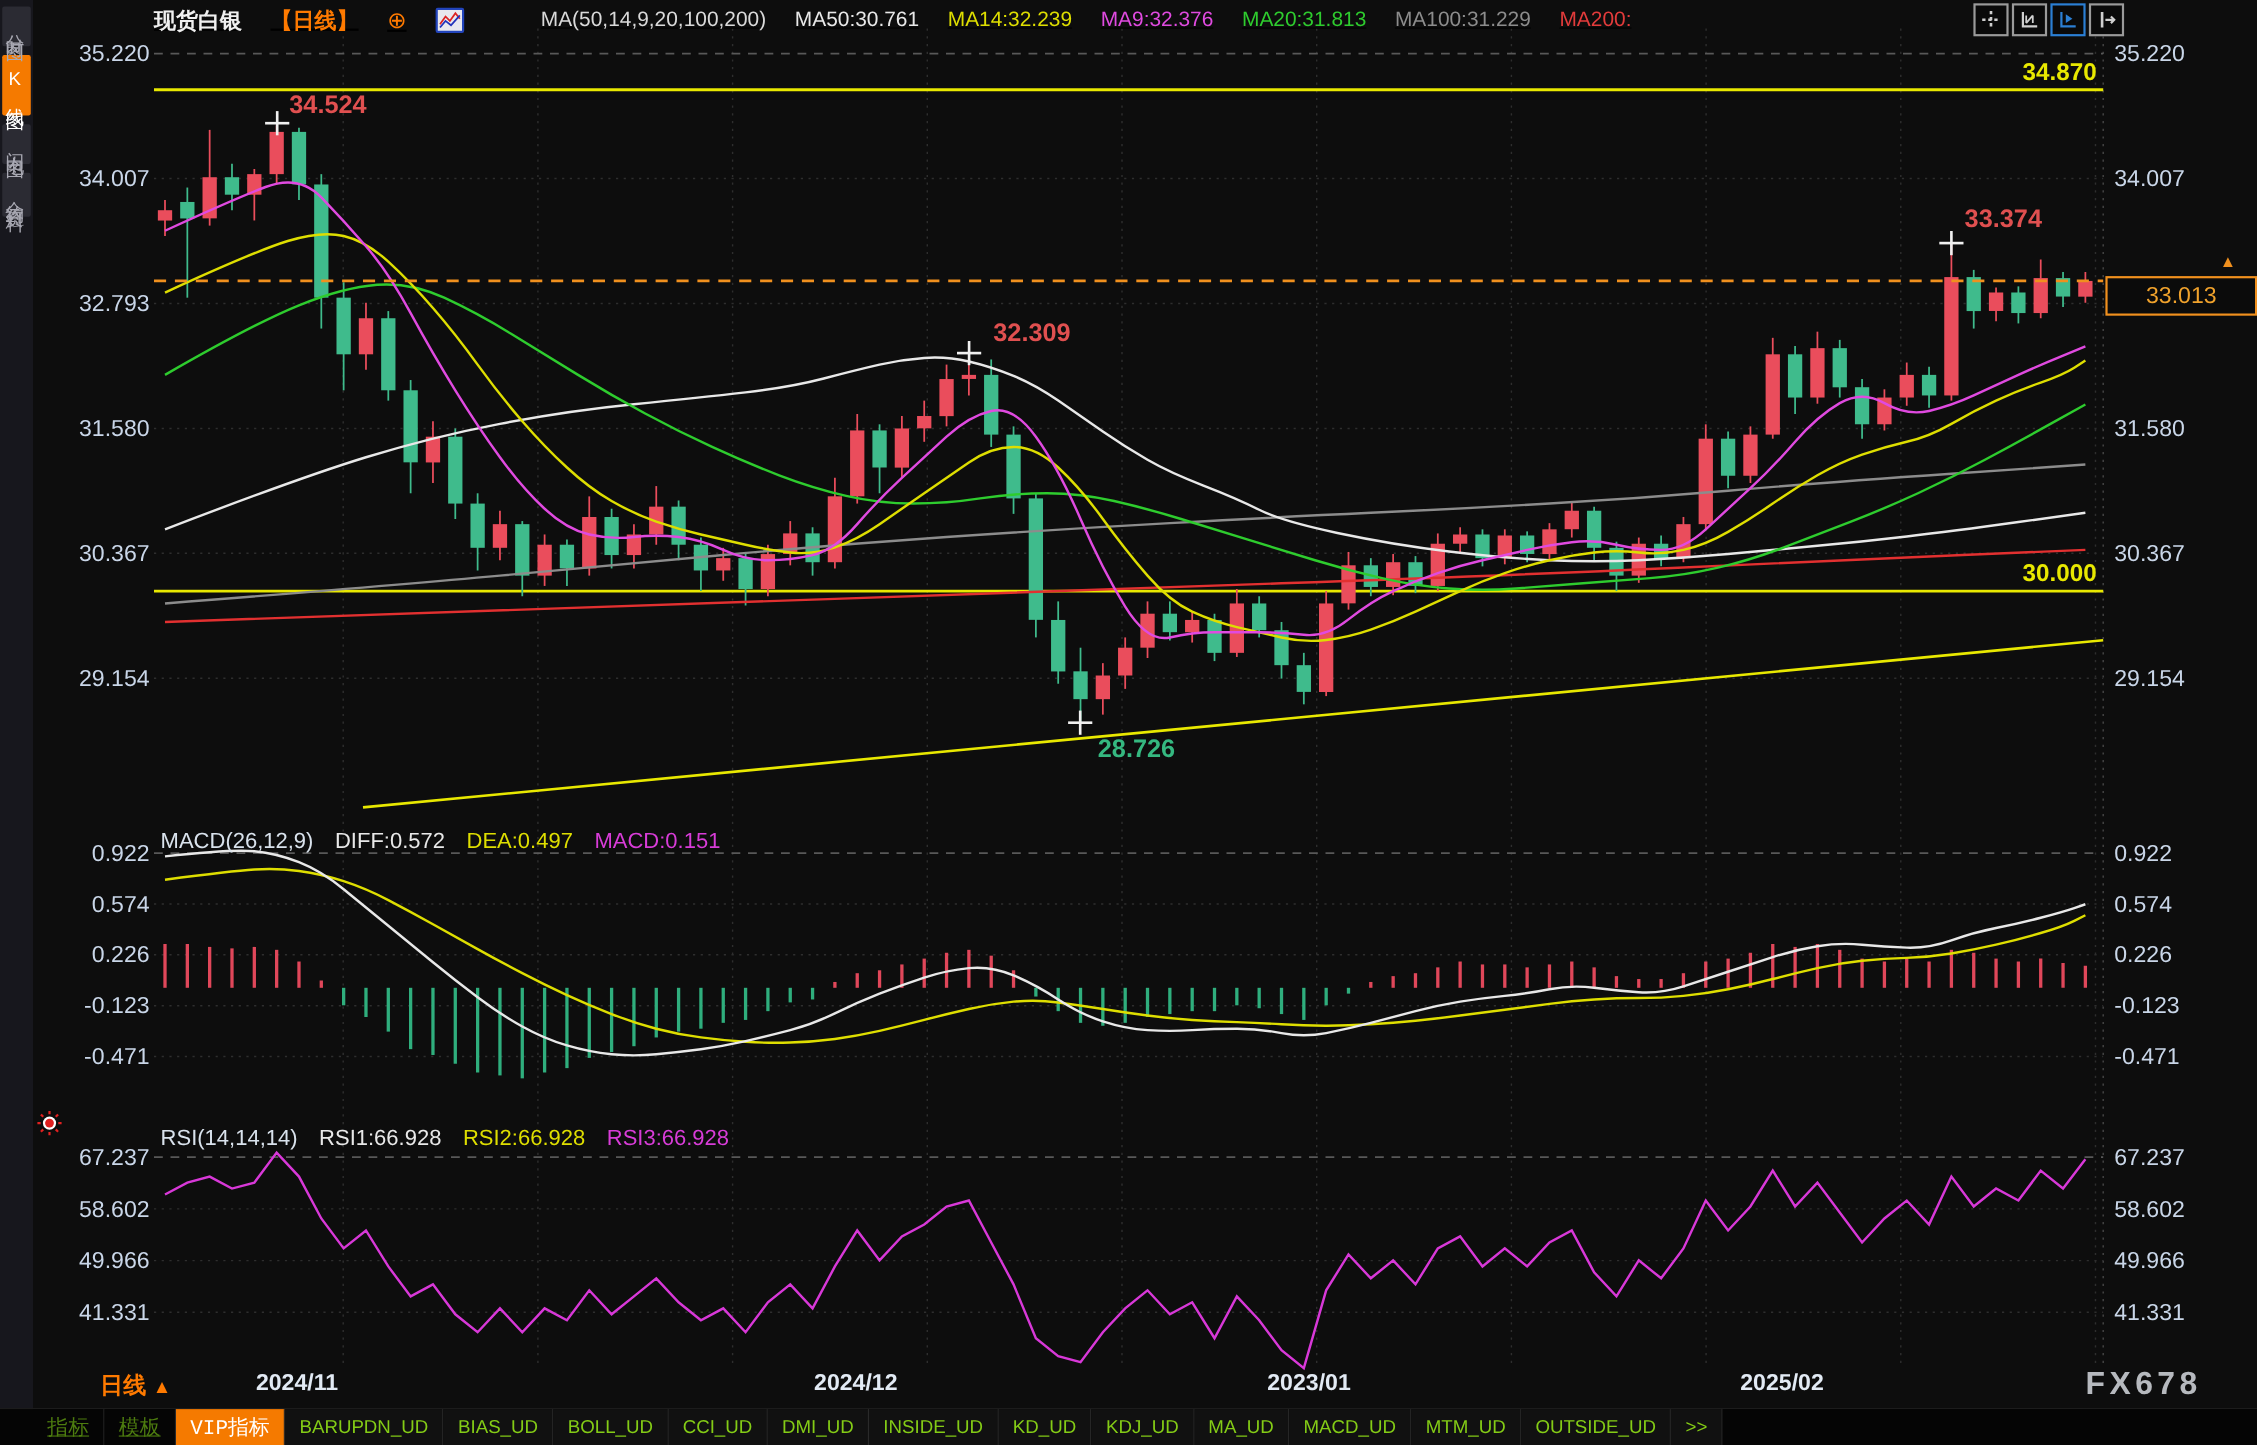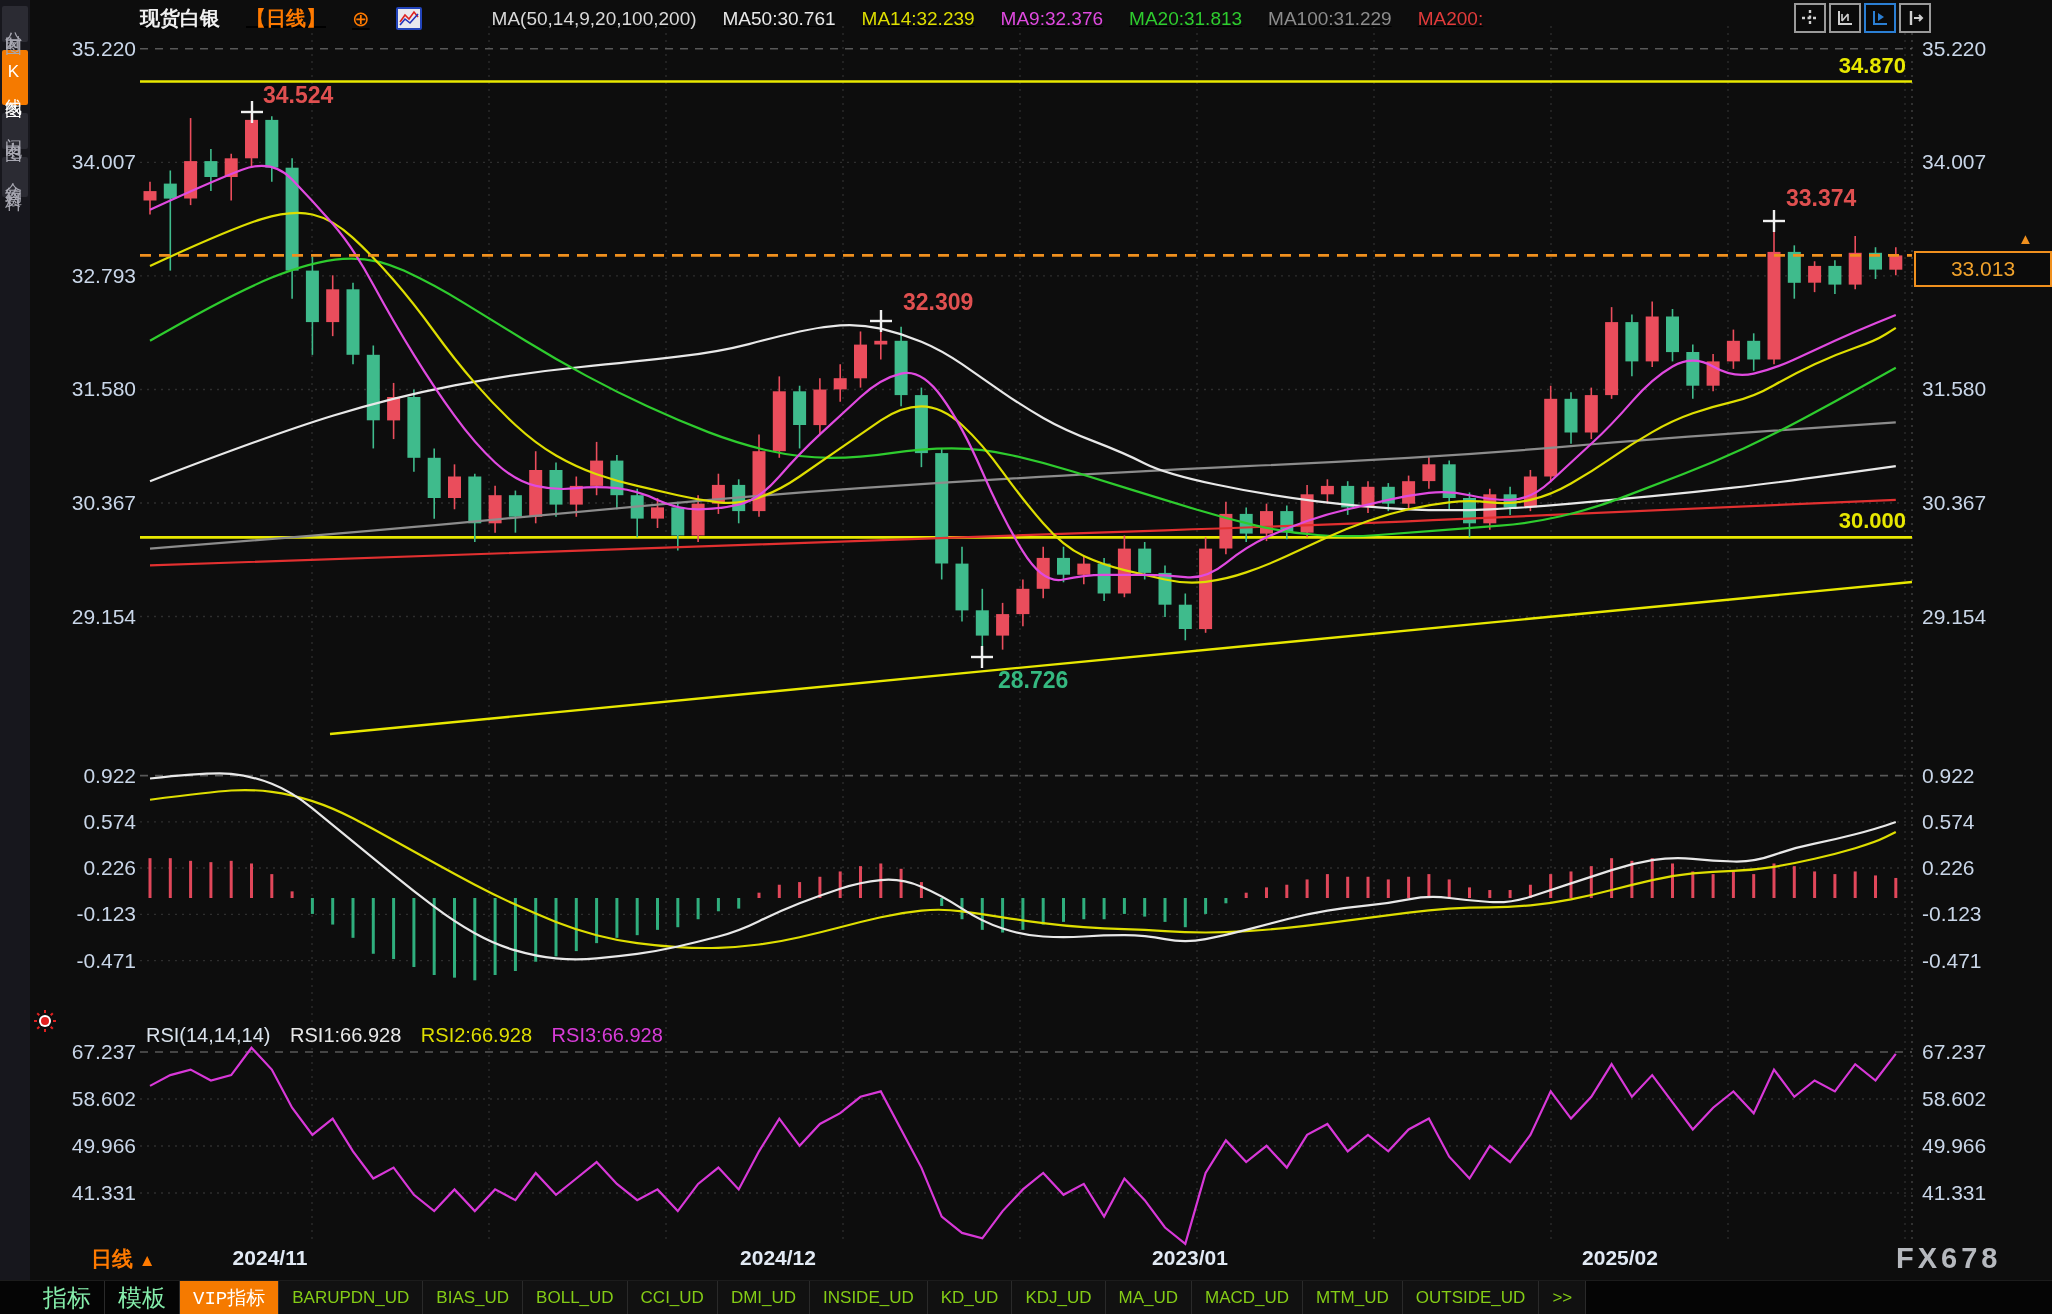--- a/index.html
+++ b/index.html
@@ -47,21 +47,21 @@
     font-size:29px;font-weight:bold;letter-spacing:4px;opacity:.9;}
   
   .rsi-alert{position:absolute;left:33px;top:1009px;z-index:6;}
   
   .toolbar{position:absolute;left:0;right:0;bottom:0;height:34px;background:#050505;
     border-top:1px solid #1c1c1c;display:flex;align-items:stretch;z-index:8;
     padding-left:30px;box-sizing:border-box;}
   .tb-item{display:flex;align-items:center;padding:0 13px;color:#84cc16;font-size:17px;
     font-family:Liberation Sans, sans-serif;border-right:1px solid #2a2a2a;
     background:#111;cursor:pointer;white-space:nowrap;}
-  .tb-item.cn{font-family:"Liberation Sans",sans-serif;font-size:24px;color:#86efac;background:#050505;}
+  .tb-item.cn{font-family:"Liberation Sans",sans-serif;font-size:19px;color:#4d7c0f;background:#050505;text-decoration:underline;}
   .tb-item.vip{background:#f57a00;color:#fff;font-family:Liberation Mono, monospace;font-size:19px;}
   .tb-fill{flex:1;background:#050505;}
 </style>
 </head>
 <body>
 
 <div class="app">
 
   <svg id="chart-layer" width="2052" height="1314" viewBox="0 0 2052 1314">
       <line x1="312" y1="26" x2="312" y2="1240" stroke="#2e2e2e" stroke-width="1.3" stroke-dasharray="2,5"></line>
@@ -458,20 +458,26 @@
     </div>
     <div class="tr-btn">
       <svg width="18" height="18" viewBox="0 0 18 18">
           <line x1="5" y1="2" x2="5" y2="16" stroke="#cfcfcf" stroke-width="2.4"></line>
           <line x1="8" y1="9" x2="16" y2="9" stroke="#cfcfcf" stroke-width="2"></line>
           <path d="M13,6 L16,9 L13,12" fill="none" stroke="#cfcfcf" stroke-width="2"></path>
         </svg>
     </div>
   </div>
 
+  <div class="ind-header" style="left:146px;top:754px;">
+    <span class="c-axis">MACD(26,12,9)</span>
+    <span class="c-white">DIFF:0.572</span>
+    <span class="c-yellow">DEA:0.497</span>
+    <span class="c-magenta">MACD:0.151</span>
+  </div>
   <div class="ind-header" style="left:146px;top:1024px;">
     <span class="c-axis">RSI(14,14,14)</span>
     <span class="c-white">RSI1:66.928</span>
     <span class="c-yellow">RSI2:66.928</span>
     <span class="c-magenta">RSI3:66.928</span>
   </div>
 
   <div class="rsi-alert">
     <svg width="24" height="24" viewBox="0 0 24 24">
       <g stroke="#e02020" stroke-width="2">

